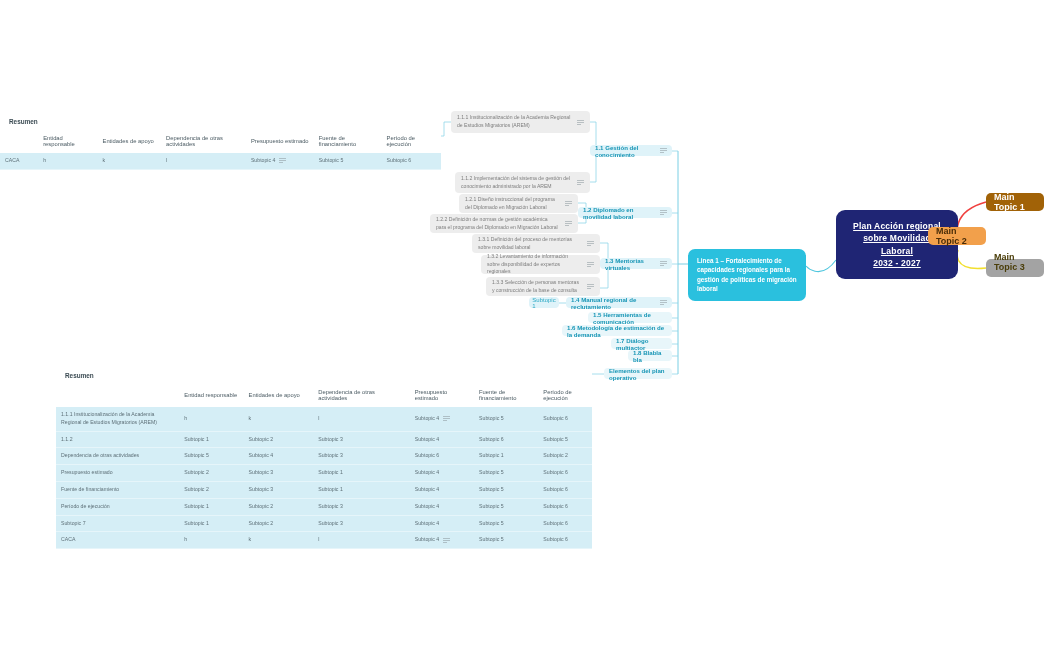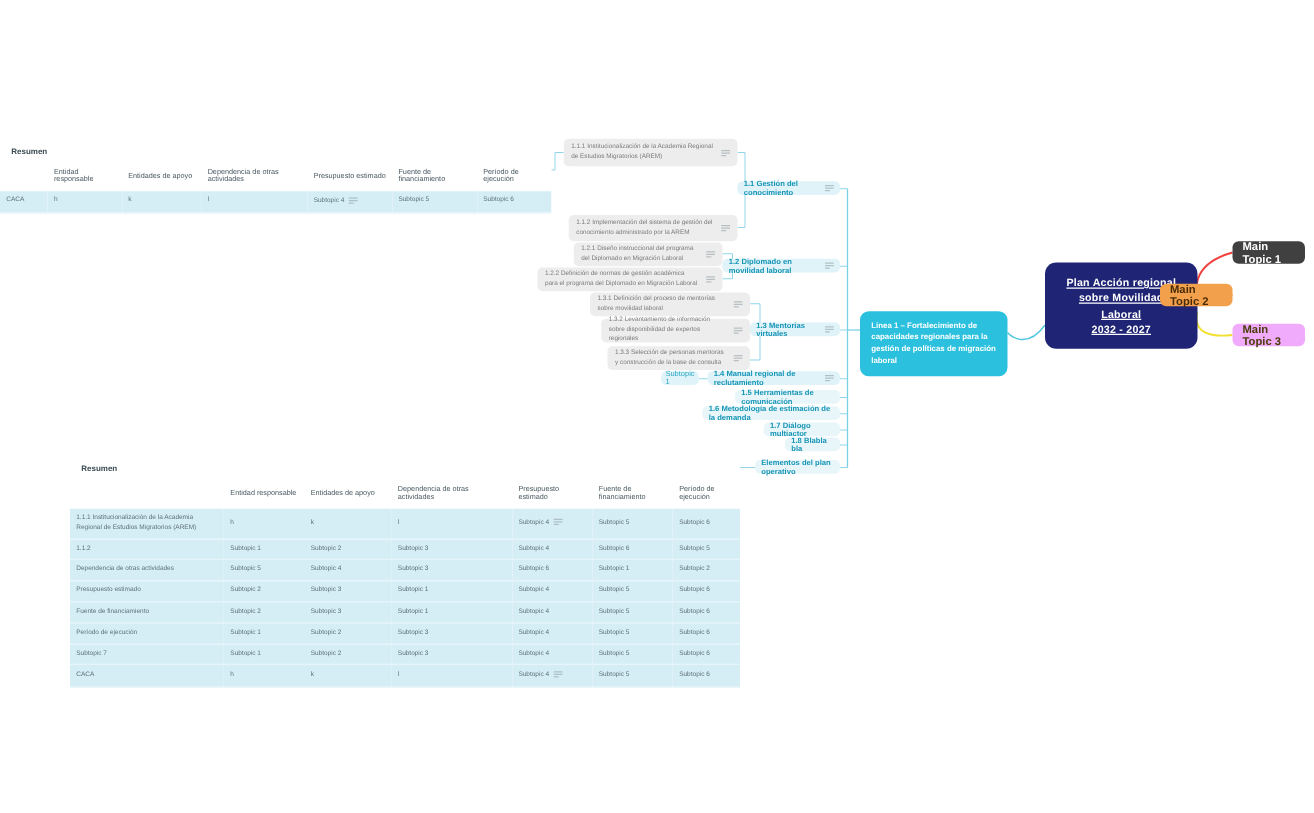--- a/index.html
+++ b/index.html
@@ -20,23 +20,23 @@
   .central{
     background:#1F2574;color:#ffffff;border-radius:9px;
     padding:10px 12px;text-align:center;justify-content:center;
     font-weight:bold;font-size:8.5px;line-height:1.45;letter-spacing:.2px;text-decoration:underline;
   }
   
   .maintopic{
     border-radius:5px;padding:5px 8px;font-size:9px;font-weight:bold;
     justify-content:center;color:#3d2b12;
   }
-  .mt1{background:#404040;color:#ffffff;}
+  .mt1{background:#a16207;color:#ffffff;}
   .mt2{background:#F2A04B;color:#4a2d08;}
-  .mt3{background:#f0abfc;color:#4a3d08;}
+  .mt3{background:#a3a3a3;color:#4a3d08;align-items:flex-end;}
 
   
   .linea{
     background:#2AC0DE;color:#ffffff;border-radius:7px;padding:7px 9px;
     font-size:6.3px;font-weight:bold;line-height:1.5;
   }
 
   
   .lvl2{
     background:#DFF3F9;color:#1695B5;border-radius:4px;

